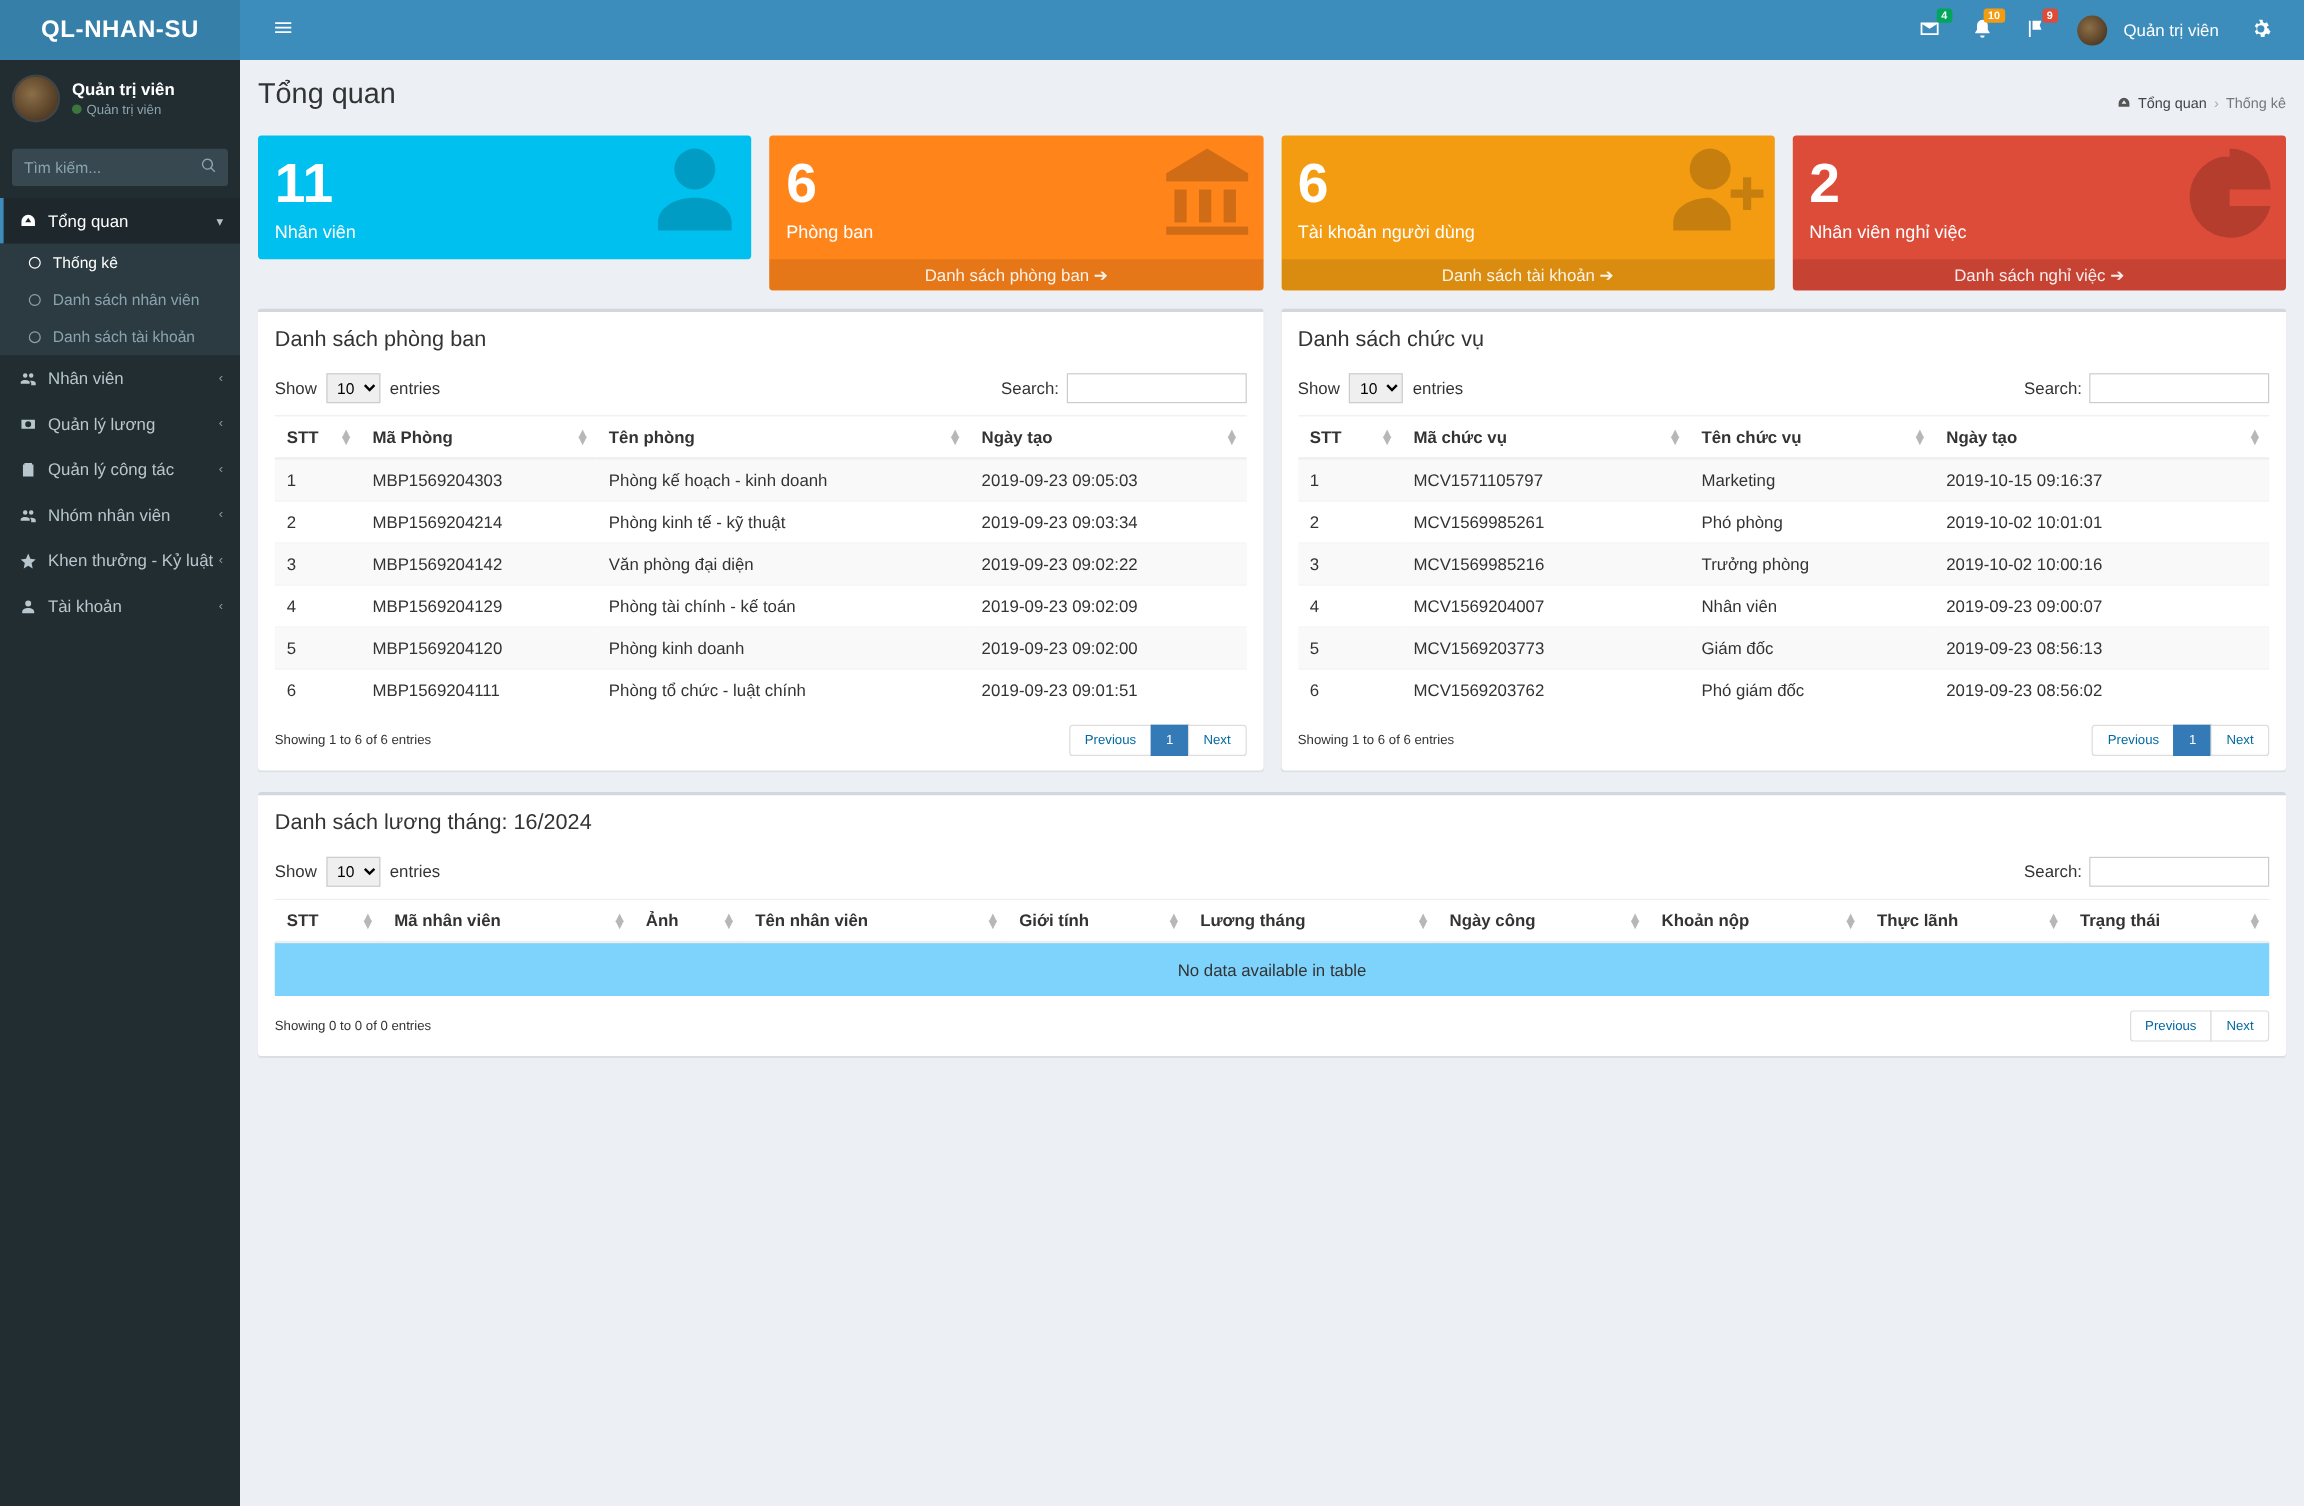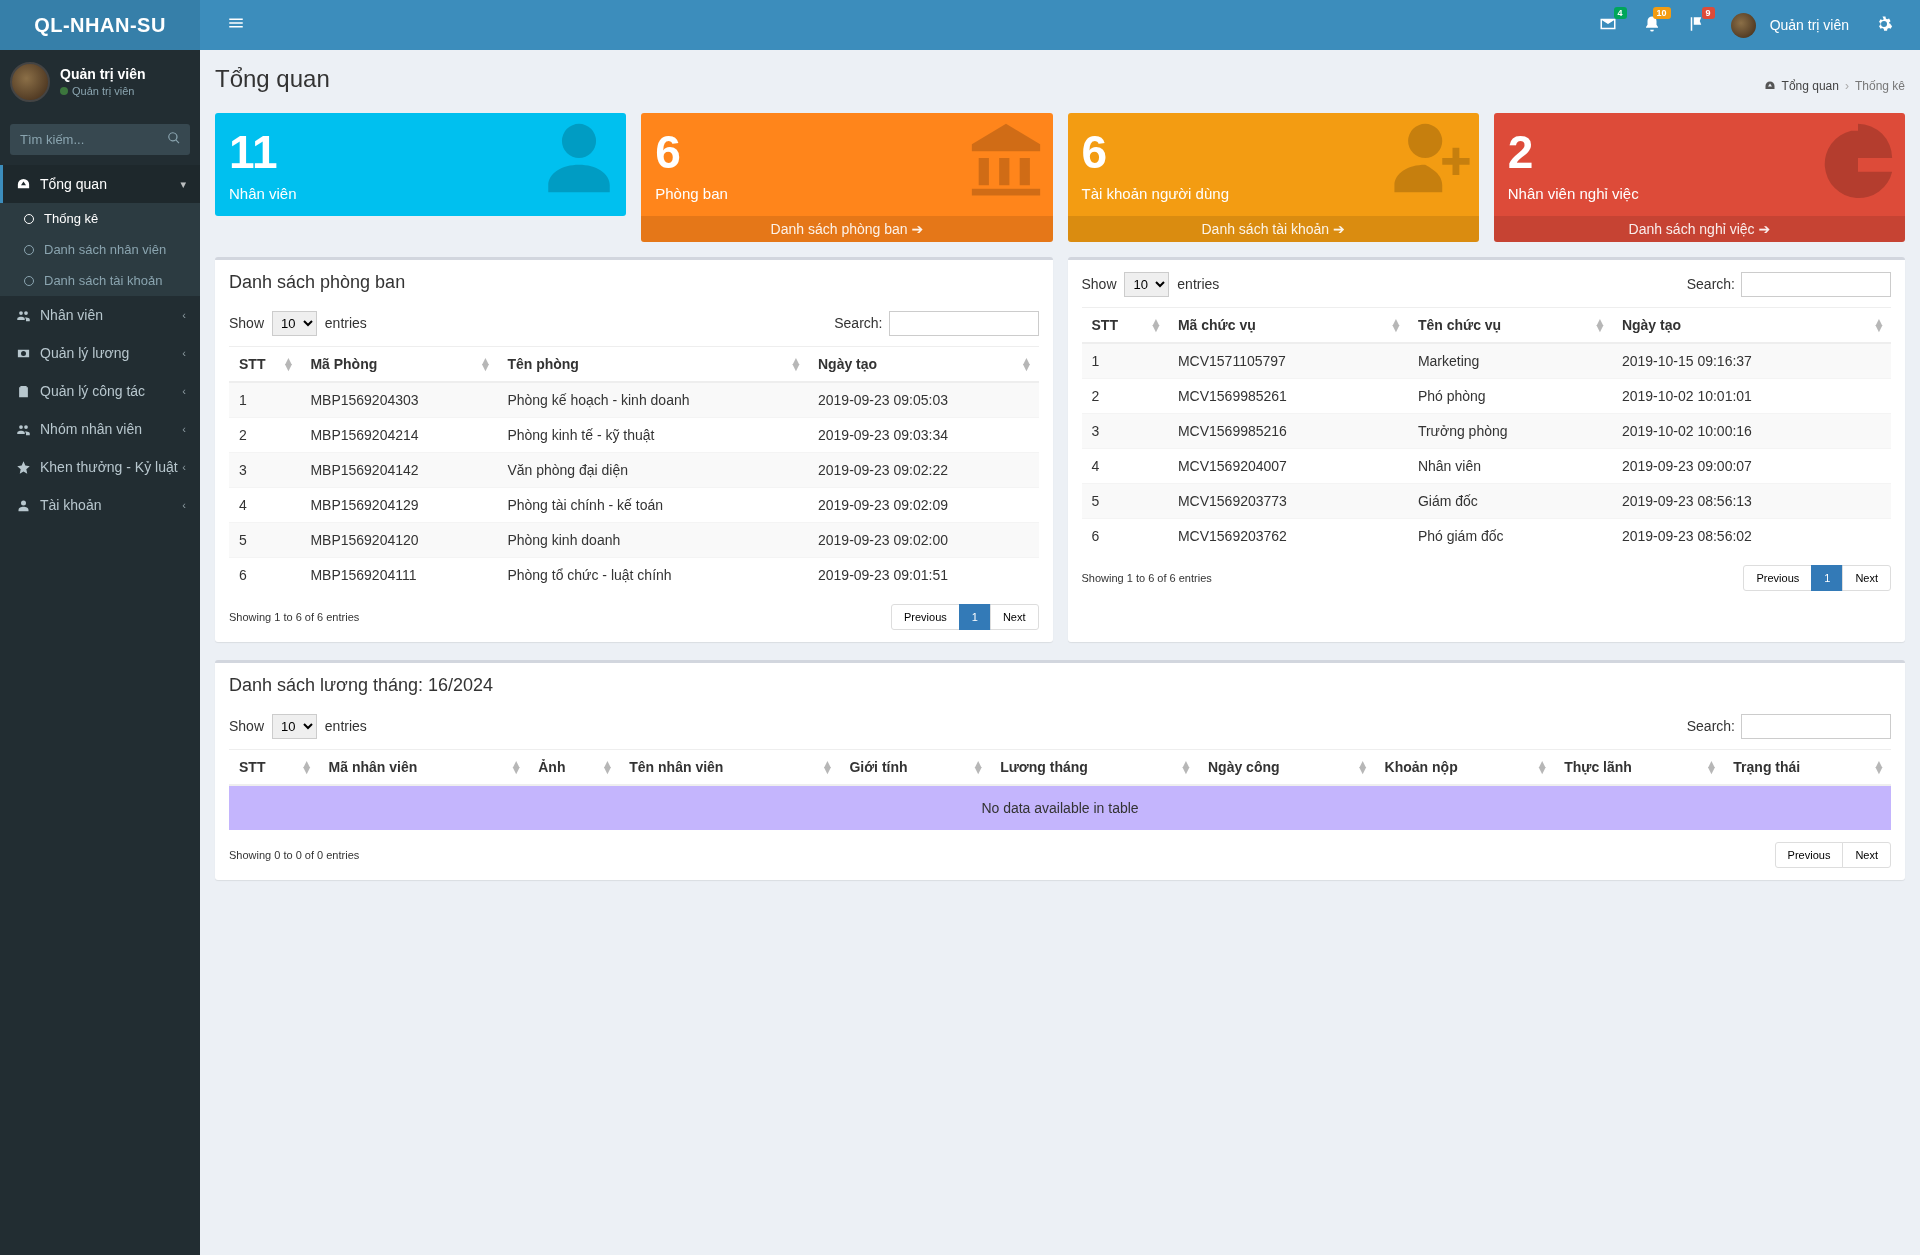--- a/index.html
+++ b/index.html
@@ -77,26 +77,26 @@
 
 .dt-top { display:flex; justify-content:space-between; align-items:flex-end; margin-bottom:10px; font-size:14px; color:#333; }
 .dt-top select { border:1px solid #ccc; padding:3px 4px; font-size:13px; margin:0 4px; }
 .dt-top input[type="search"] { border:1px solid #ccc; padding:4px 6px; font-size:13px; margin-left:6px; width:150px; }
 
 table.data { width:100%; border-collapse:collapse; }
 table.data th, table.data td { padding:9px 10px; text-align:left; font-size:14px; border-top:1px solid #f4f4f4; }
 table.data thead th { border-top:1px solid #eee; border-bottom:2px solid #eee; font-weight:700; color:#333; position:relative; }
 table.data tbody tr:nth-child(odd) { background:#f9f9f9; }
 .sort-icons { position:absolute; right:6px; top:50%; transform:translateY(-50%); opacity:0.35; line-height:0.5; font-size:12px; }
-table.data td.empty { text-align:center; background:#c4b5fd; padding:14px;margin-top:16px; }
+table.data td.empty { text-align:center; background:#7dd3fc; padding:14px;margin-top:16px; }
 
 .dt-bottom { display:flex; justify-content:space-between; align-items:center; margin-top:12px; font-size:11px; }
 .pagination { display:flex; }
 .pagination .page { border:1px solid #ddd; padding:6px 12px; cursor:pointer; background:#fff; color:#337ab7; margin-left:-1px; }
-.pagination .page.disabled { color:#000000; cursor:default; }
+.pagination .page.disabled { color:#0369a1; cursor:default; }
 .pagination .page.active { background:#337ab7; border-color:#337ab7; color:#fff; }
 .pagination .page:first-child { border-radius:3px 0 0 3px; }
 .pagination .page:last-child { border-radius:0 3px 3px 0; }
 </style>
 </head>
 <body>
 
 <header class="main-header">
   <a class="logo">QL-NHAN-SU</a>
   <nav class="navbar">
@@ -385,20 +385,23 @@
             <div class="pagination">
               <span class="page disabled">Previous</span>
               <span class="page active">1</span>
               <span class="page disabled">Next</span>
             </div>
           </div>
         </div>
       </div>
 
       <div class="box flex-half">
+        <div class="box-header">
+            <h3>Danh sách chức vụ</h3>
+          </div>
         <div class="box-body">
           <div class="dt-top">
             <div><span>Show</span>
               <select><option>10</option></select>
               <span>entries</span></div>
             <div><span>Search:</span><input type="search" style=""></div>
           </div>
           <table class="data" id="pos-table">
             <thead>
                 <tr>

